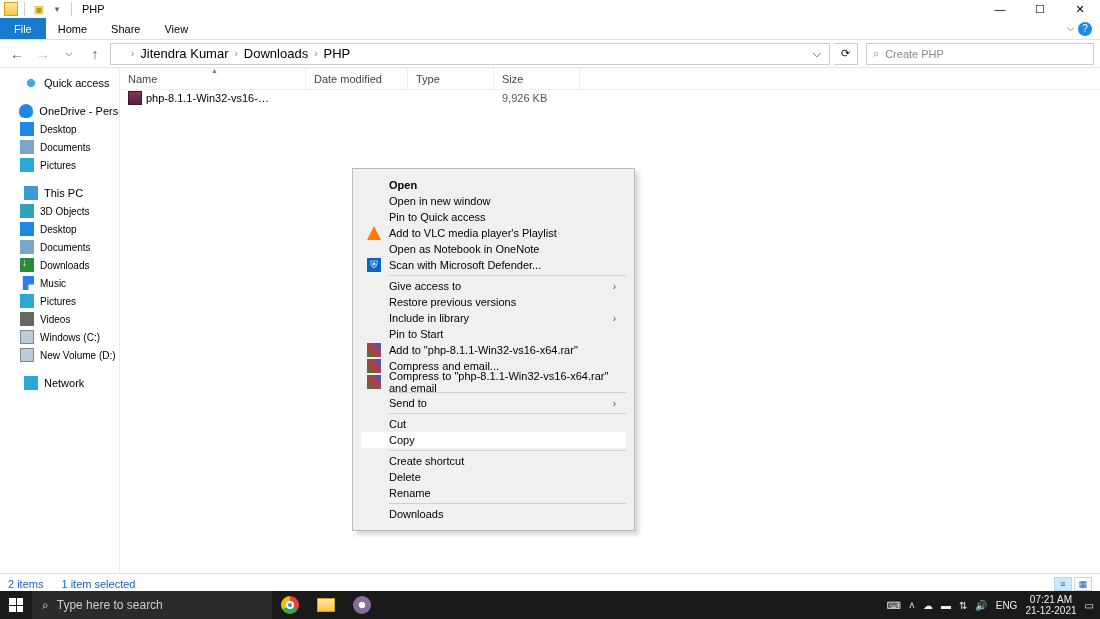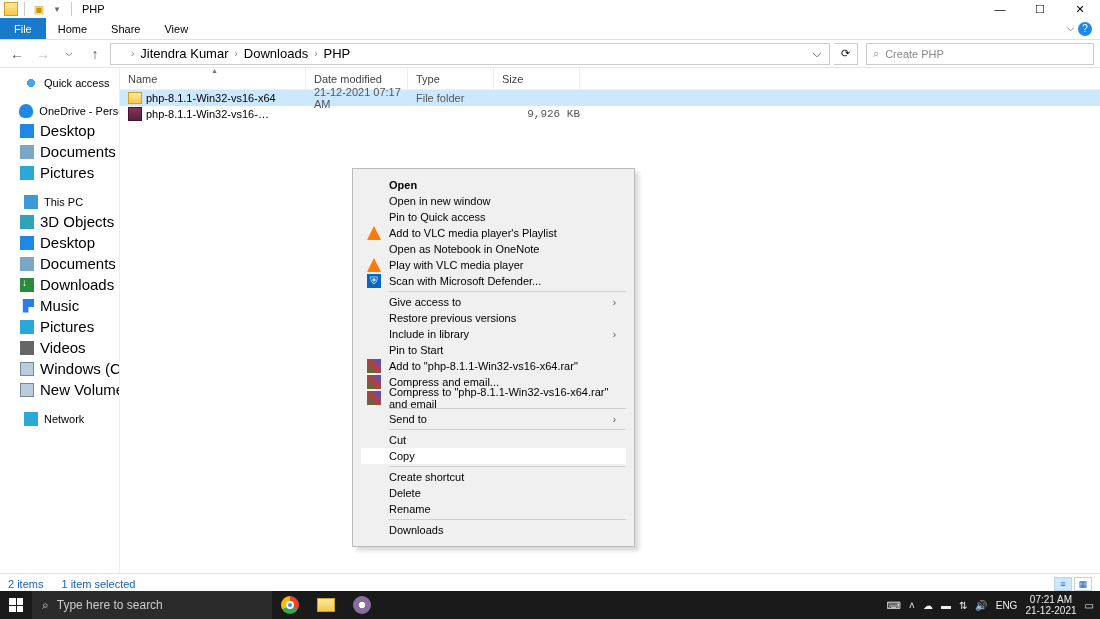--- a/index.html
+++ b/index.html
@@ -30,21 +30,21 @@
   .crumb { font-size: 13px; padding: 0 2px; }
   .crumb-sep { color: #888; font-size: 10px; }
   .address-dd { margin-left: auto; padding: 0 6px; color: #555; }
   .refresh-box { width: 24px; height: 22px; border: 1px solid #ccc; border-left: none; display: flex; align-items: center; justify-content: center; }
   .search-box { width: 228px; height: 22px; border: 1px solid #ccc; display: flex; align-items: center; padding: 0 6px; margin-left: 4px; color: #888; gap: 6px; }
   
   
   .content { display: flex; height: 505px; }
   .sidebar { width: 120px; padding: 6px 4px; border-right: 1px solid #eee; overflow: hidden; }
   .side-group { margin-bottom: 10px; }
-  .side-item { display: flex; align-items: center; gap: 6px; padding: 2px 4px 2px 16px; font-size: 15px; white-space: nowrap; }
+  .side-item { display: flex; align-items: center; gap: 6px; padding: 2px 4px 2px 16px; font-size: 10px; white-space: nowrap; }
   .side-item.root { padding-left: 4px; font-size: 11px; }
   .side-item.root::before { content: "›"; color: #999; margin-right: 2px; font-size: 10px; transform: rotate(0deg); display: inline-block; width: 8px; visibility: hidden; }
   .ico { width: 14px; height: 14px; display: inline-block; flex-shrink: 0; }
   .ico-star { background: radial-gradient(circle,#3da9e8 40%,transparent 42%); }
   .ico-cloud { background: #1e88e5; border-radius: 50% 50% 40% 40%; }
   .ico-desktop { background: #1e88e5; }
   .ico-doc { background: #7aa7c7; }
   .ico-pic { background: #2aa8d6; }
   .ico-pc { background: #3a9bd6; }
   .ico-3d { background: #2fa3b8; }
@@ -61,21 +61,21 @@
   .col-name { width: 186px; position: relative; }
   .col-name .sort { position: absolute; left: 50%; top: -2px; font-size: 8px; color: #777; }
   .col-date { width: 102px; }
   .col-type { width: 86px; }
   .col-size { width: 86px; }
   
   .row { display: flex; align-items: center; height: 16px; font-size: 11px; }
   .row .cell-name { width: 186px; padding-left: 8px; display: flex; align-items: center; gap: 4px; }
   .row .cell-date { width: 102px; padding-left: 8px; color: #555; }
   .row .cell-type { width: 86px; padding-left: 8px; color: #555; }
-  .row .cell-size { width: 86px; padding-left: 8px; color: #555; text-align: right; font-family: Liberation Mono, monospace; }
+  .row .cell-size { width: 86px; padding-left: 8px; color: #555; text-align: left; }
   .row.selected { background: #cce8ff; }
   .folder-ico-sm { width: 14px; height: 12px; background: linear-gradient(#ffe9a6,#f7c843); border: 1px solid #d4a017; }
   .rar-ico { width: 14px; height: 14px; background: linear-gradient(#883355,#552244); border: 1px solid #441133; }
   
   
   .ctxmenu { position: absolute; left: 232px; top: 100px; width: 283px; background: #f0f0f0; border: 1px solid #bababa; box-shadow: 4px 4px 4px rgba(0,0,0,.15); padding: 8px; }
   .ctxmenu .item { display: flex; align-items: center; height: 16px; font-size: 11px; padding-left: 28px; position: relative; }
   .ctxmenu .item.bold { font-weight: 600; }
   .ctxmenu .item.hl { background: #fff; }
   .ctxmenu .sep { height: 1px; background: #d0d0d0; margin: 2px 0 2px 28px; }
@@ -237,52 +237,39 @@
   <div class="filepane">
     <div class="col-header">
       <div class="col-name">
           <span>Name</span>
           <span class="sort">▴</span>
         </div>
       <div class="col-date">Date modified</div>
       <div class="col-type">Type</div>
       <div class="col-size">Size</div>
     </div>
-    <div class="row selected">
-      <div class="cell-name">
-          <span class="folder-ico-sm"></span>
-          <span>php-8.1.1-Win32-vs16-x64</span>
-        </div>
-      <div class="cell-date">21-12-2021 07:17 AM</div>
-      <div class="cell-type">File folder</div>
-      <div class="cell-size"></div>
-    </div>
     <div class="row">
       <div class="cell-name">
           <span class="rar-ico"></span>
           <span>php-8.1.1-Win32-vs16-…</span>
         </div>
       <div class="cell-date"></div>
       <div class="cell-type"></div>
       <div class="cell-size">9,926 KB</div>
     </div>
 
     <div class="ctxmenu">
       <div class="item bold">Open</div>
       <div class="item">Open in new window</div>
       <div class="item">Pin to Quick access</div>
       <div class="item">
           <span class="ctx-ico ctx-vlc"></span>
           <span>Add to VLC media player's Playlist</span>
         </div>
       <div class="item">Open as Notebook in OneNote</div>
-      <div class="item">
-          <span class="ctx-ico ctx-vlc"></span>
-          <span>Play with VLC media player</span>
-        </div>
       <div class="item">
           <span class="ctx-ico ctx-def">⛨</span>
           <span>Scan with Microsoft Defender...</span>
         </div>
       <div class="sep"></div>
       <div class="item">
           <span>Give access to</span>
           <span class="sub-arrow">›</span>
         </div>
       <div class="item">Restore previous versions</div>

